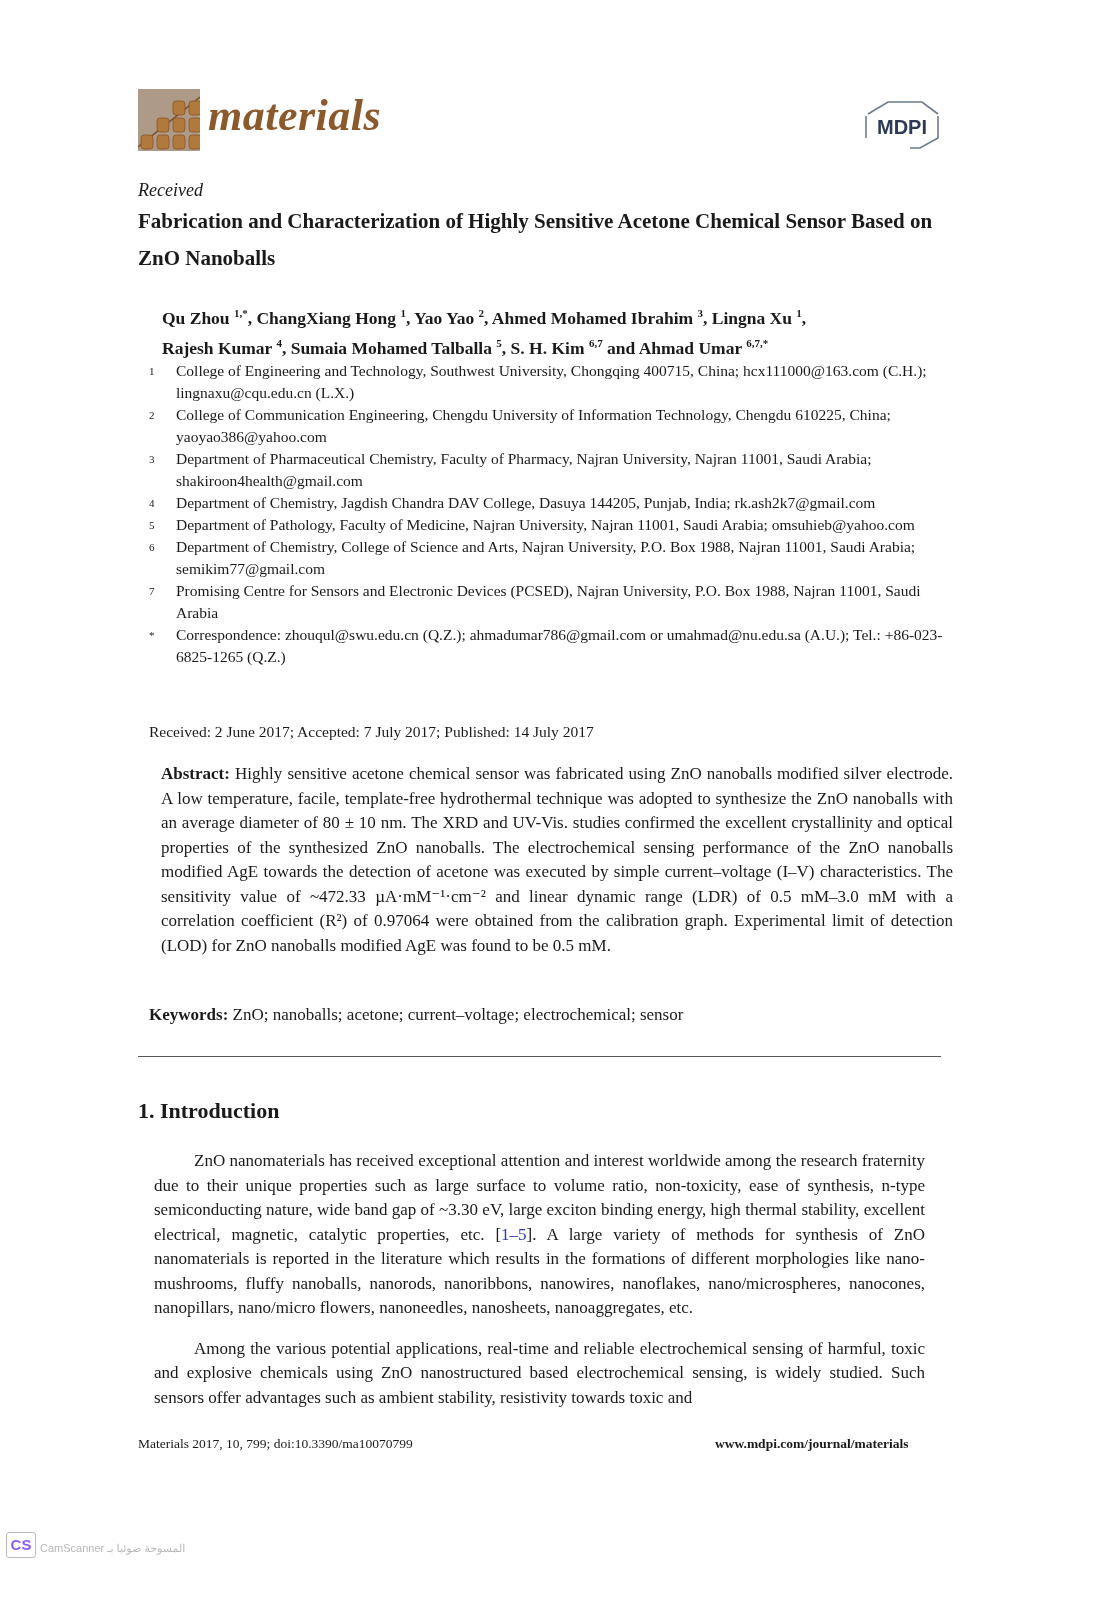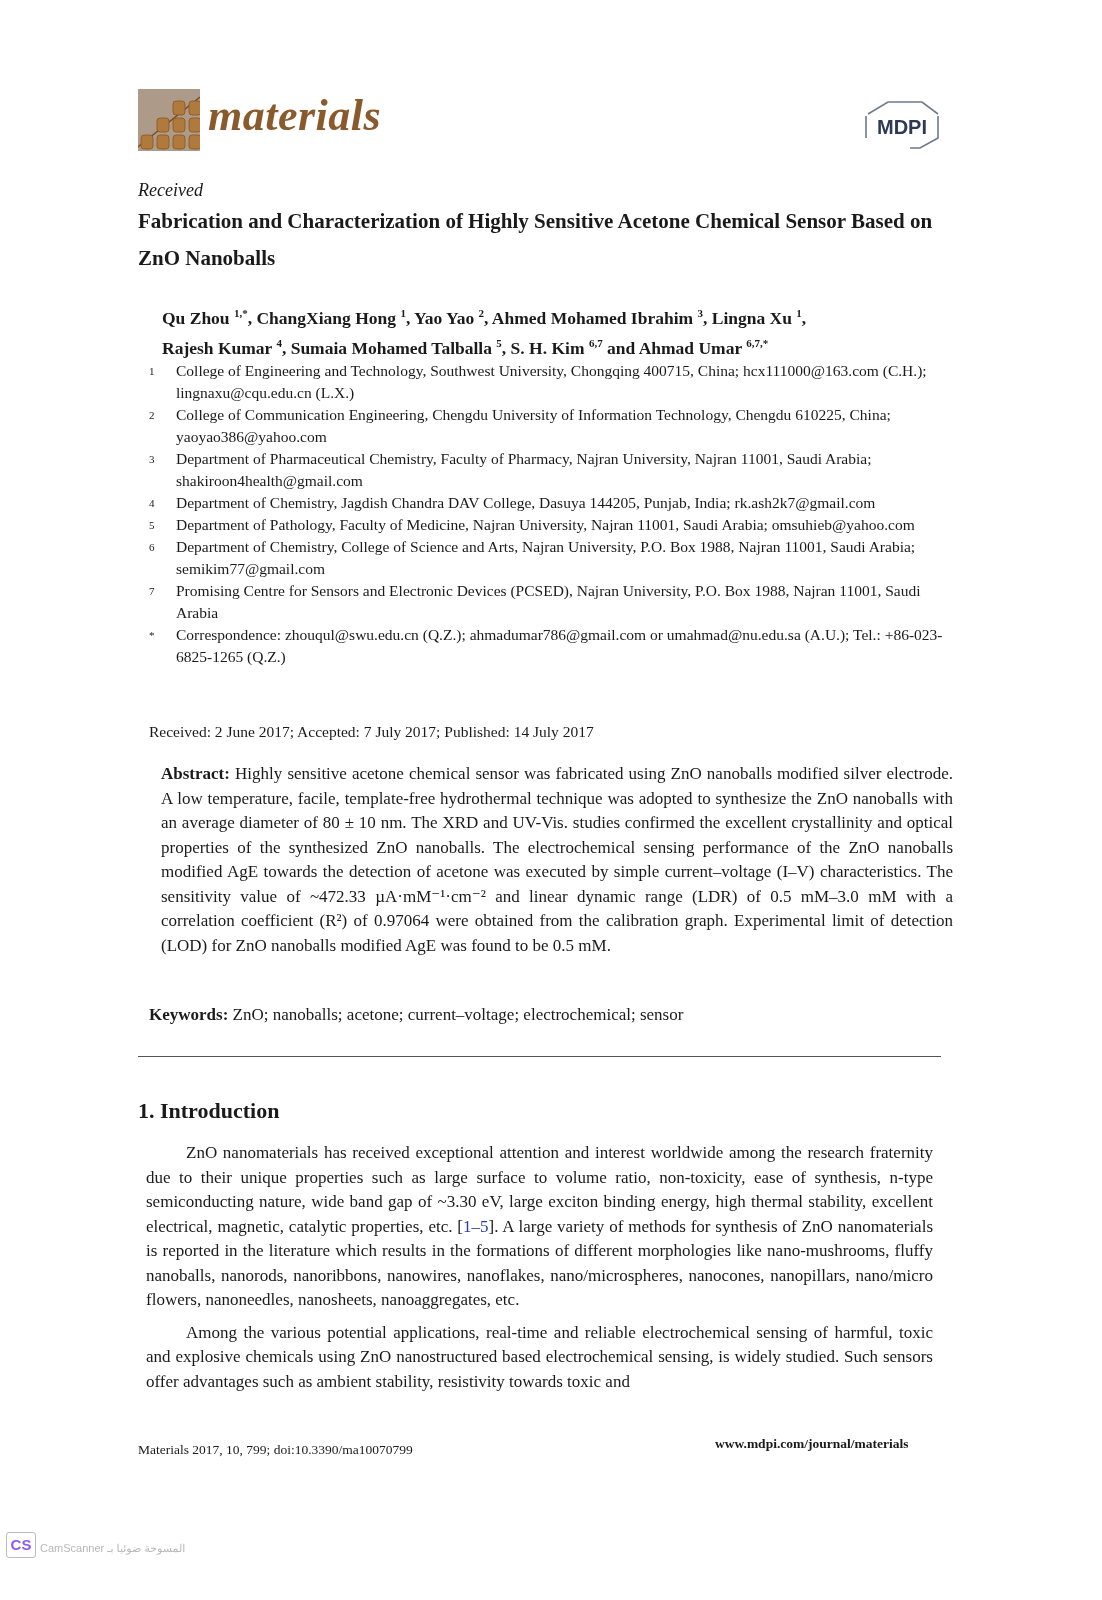--- a/index.html
+++ b/index.html
@@ -28,25 +28,25 @@
 
   
   #abstract { left: 149px; top: 762px; width: 792px; font-size: 17px; line-height: 24.5px; text-align: justify; margin-left: 12px; }
   #abstract b { font-weight: bold; }
   #keywords { left: 149px; top: 1005px; width: 792px; font-size: 17px; }
   #rule { left: 138px; top: 1056px; width: 803px; height: 0; border-top: 1.5px solid #555; }
 
   
   #intro-heading { left: 138px; top: 1098px; font-size: 22px; font-weight: bold; }
   #intro { left: 138px; top: 1133px; width: 803px; font-size: 17px; line-height: 24.5px; text-align: justify; }
-  #intro p { margin: 8px; text-indent: 40px; }
+  #intro p { margin: 16px; text-indent: 40px; }
   .ref { color: #2a3ab0; }
 
   
-  #footer-left { left: 138px; top: 1436px; font-size: 13.5px; margin-top: 6px; }
+  #footer-left { left: 138px; top: 1436px; font-size: 13.5px; }
   #footer-right { left: 715px; top: 1436px; font-size: 13.5px; font-weight: bold; }
   #cs-badge { left: 6px; top: 1532px; width: 28px; height: 24px; border: 1.5px solid #bbb; border-radius: 3px;
               font-family: "Liberation Sans", sans-serif; font-size: 15px; color: #8b5cf6; text-align: center; line-height: 24px; font-weight: bold; }
   #cs-text { left: 40px; top: 1542px; font-family: "Liberation Sans", sans-serif; font-size: 11px; color: #b8b8b8; }
 </style>
 </head>
 <body>
 
 <div id="logo-box" class="abs">
   <svg width="62" height="62" viewBox="0 0 62 62">

